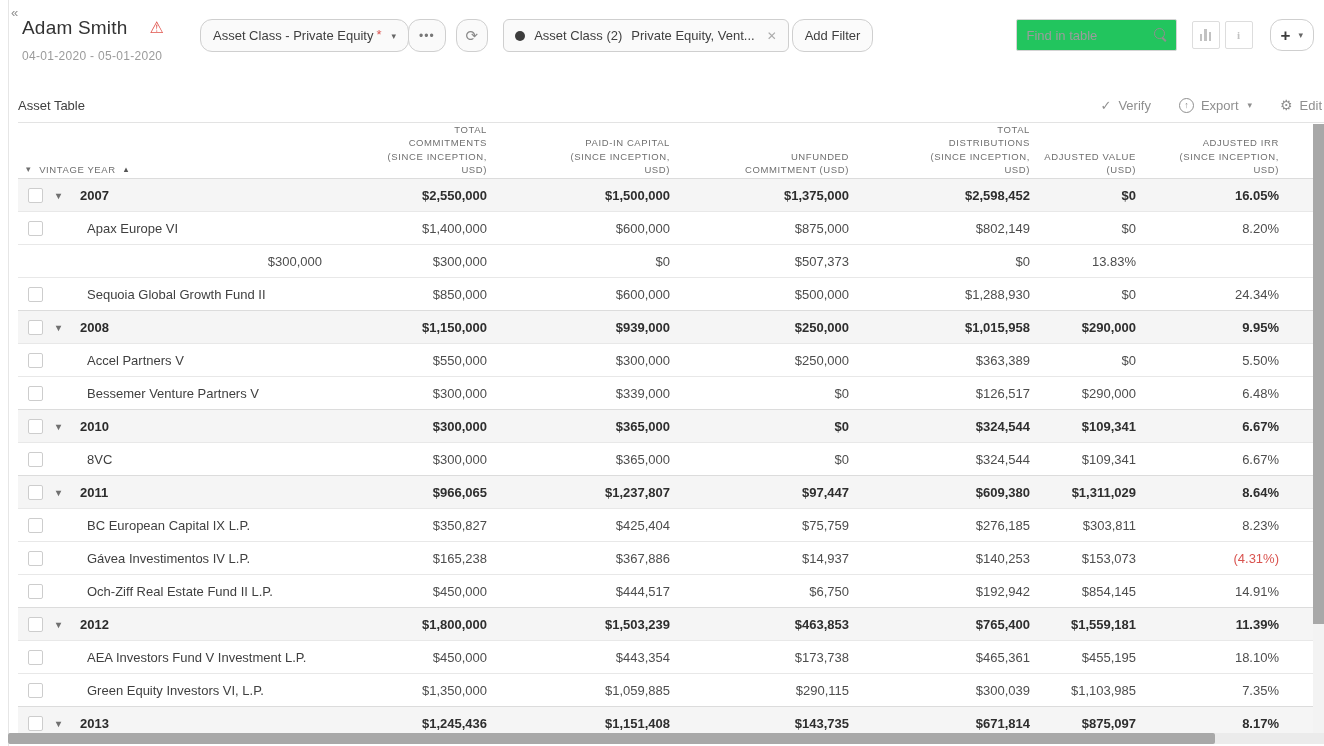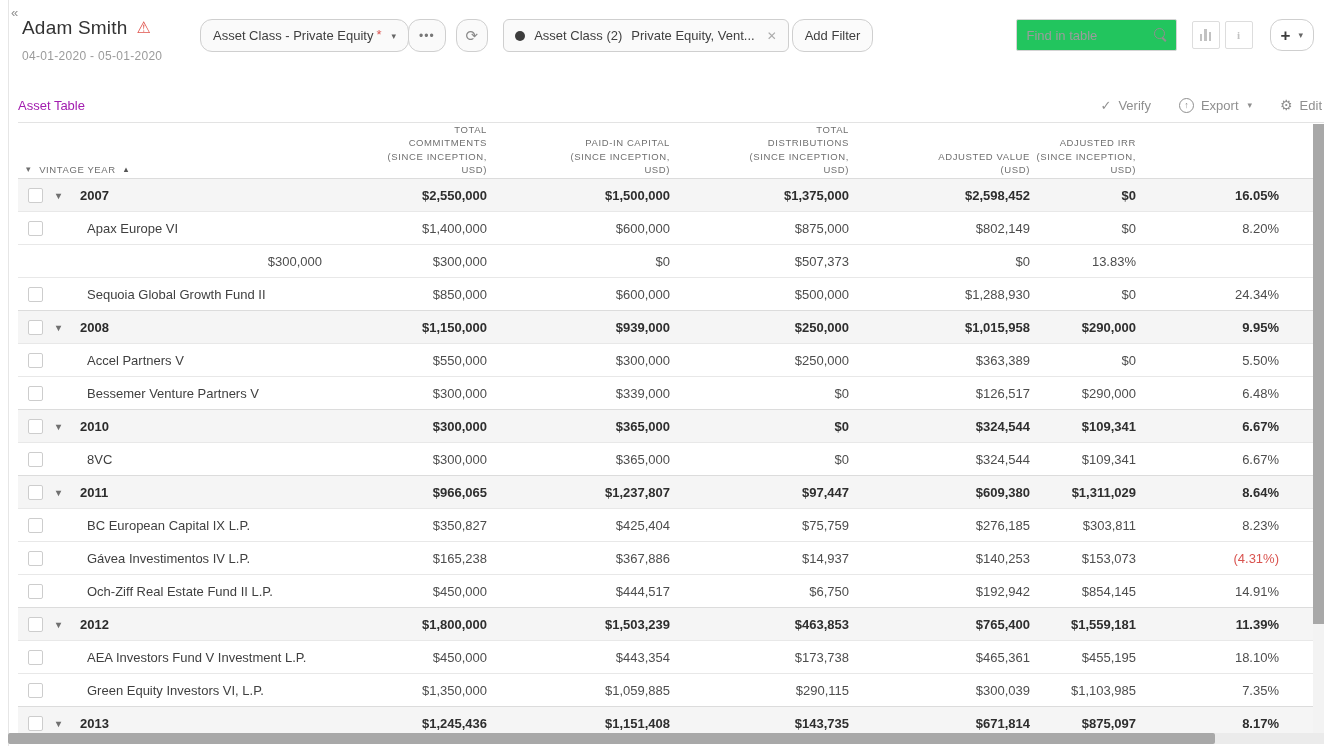--- a/index.html
+++ b/index.html
@@ -5,21 +5,21 @@
   * { margin:0; padding:0; box-sizing:border-box; }
   html,body { width:1324px; height:746px; background:#fff; overflow:hidden;
     font-family:"Liberation Sans", sans-serif; color:#3c3c3c;
     -webkit-font-smoothing:antialiased; }
   .page { position:relative; width:1324px; height:746px; }
   .left-rail { position:absolute; left:8px; top:0; bottom:0; width:1px; background:#e6e6e6; }
 
   
   .collapse { position:absolute; left:11px; top:5px; font-size:13px; color:#8f8f8f; cursor:pointer; }
   .title-block { position:absolute; left:22px; top:17px; }
-  .title-row { display:flex; align-items:center; gap:9px; }
+  .title-row { display:flex; align-items:center; gap:22px; }
   .page-title { font-size:19px; color:#333; letter-spacing:.2px; }
   .warn { color:var(--c-warning,#e0564f); font-size:16px; line-height:1; }
   .date-range { margin-top:10px; font-size:12px; color:#9b9b9b; letter-spacing:.3px; }
 
   .filters { position:absolute; left:200px; top:19px; display:flex; align-items:center; height:33px; }
   .btn { display:inline-flex; align-items:center; height:33px; padding:0 12px;
     background:#fafafa; border:1px solid #cfcfcf; border-radius:12px; font-size:13px;
     color:#3f3f3f; cursor:pointer; white-space:nowrap; }
   .btn .req { color:var(--c-negative,#d9534f); margin-left:3px; position:relative; top:-1px; }
   .caret { font-size:9px; color:#666; margin-left:10px; }
@@ -50,21 +50,21 @@
   .bars { display:flex; align-items:flex-end; gap:2px; height:12px; }
   .bars i { width:2.5px; background:#c2c2c2; display:block; }
   .bars i:nth-child(1){height:7px;} .bars i:nth-child(2){height:12px;} .bars i:nth-child(3){height:9px;}
   .info-glyph { font-size:11px; color:#c2c2c2; font-style:normal; font-weight:bold; font-family:"Liberation Serif",serif; }
   .btn-add { margin-left:17px; height:32px; padding:0 10px; background:#fff; }
   .plus { font-size:17px; font-weight:bold; color:#3c3c3c; margin-right:6px; line-height:1; }
 
   
   .toolbar { position:absolute; left:18px; right:0; top:88px; height:34px;
     display:flex; align-items:center; justify-content:space-between; }
-  .table-title { font-size:13px; color:#a21caf; }
+  .table-title { font-size:13px; color:#404040; }
   .toolbar-actions { display:flex; align-items:center; font-size:13px; color:#8f8f8f; padding-right:2px; }
   .tb-action { display:flex; align-items:center; gap:7px; cursor:pointer; }
   .tb-action + .tb-action { margin-left:28px; }
   .check-icon { font-size:13px; }
   .export-circle { width:15px; height:15px; border:1.5px solid #8f8f8f; border-radius:50%;
     display:flex; align-items:center; justify-content:center; font-size:9px; line-height:1; }
   .gear-icon { font-size:14px; }
   .tb-caret { font-size:9px; margin-left:2px; }
   .divider { position:absolute; left:18px; right:0; top:122px; height:1px; background:#e3e3e3; }
 
@@ -185,20 +185,22 @@
         <span>VINTAGE YEAR</span>
         <span class="sort-asc">▴</span>
       </div>
       <div class="th">TOTAL
 COMMITMENTS
 (SINCE INCEPTION,
 USD)</div>
       <div class="th">PAID-IN CAPITAL
 (SINCE INCEPTION,
 USD)</div>
+      <div class="th">UNFUNDED
+COMMITMENT (USD)</div>
       <div class="th">TOTAL
 DISTRIBUTIONS
 (SINCE INCEPTION,
 USD)</div>
       <div class="th">ADJUSTED VALUE
 (USD)</div>
       <div class="th">ADJUSTED IRR
 (SINCE INCEPTION,
 USD)</div>
       <div class="th"></div>

